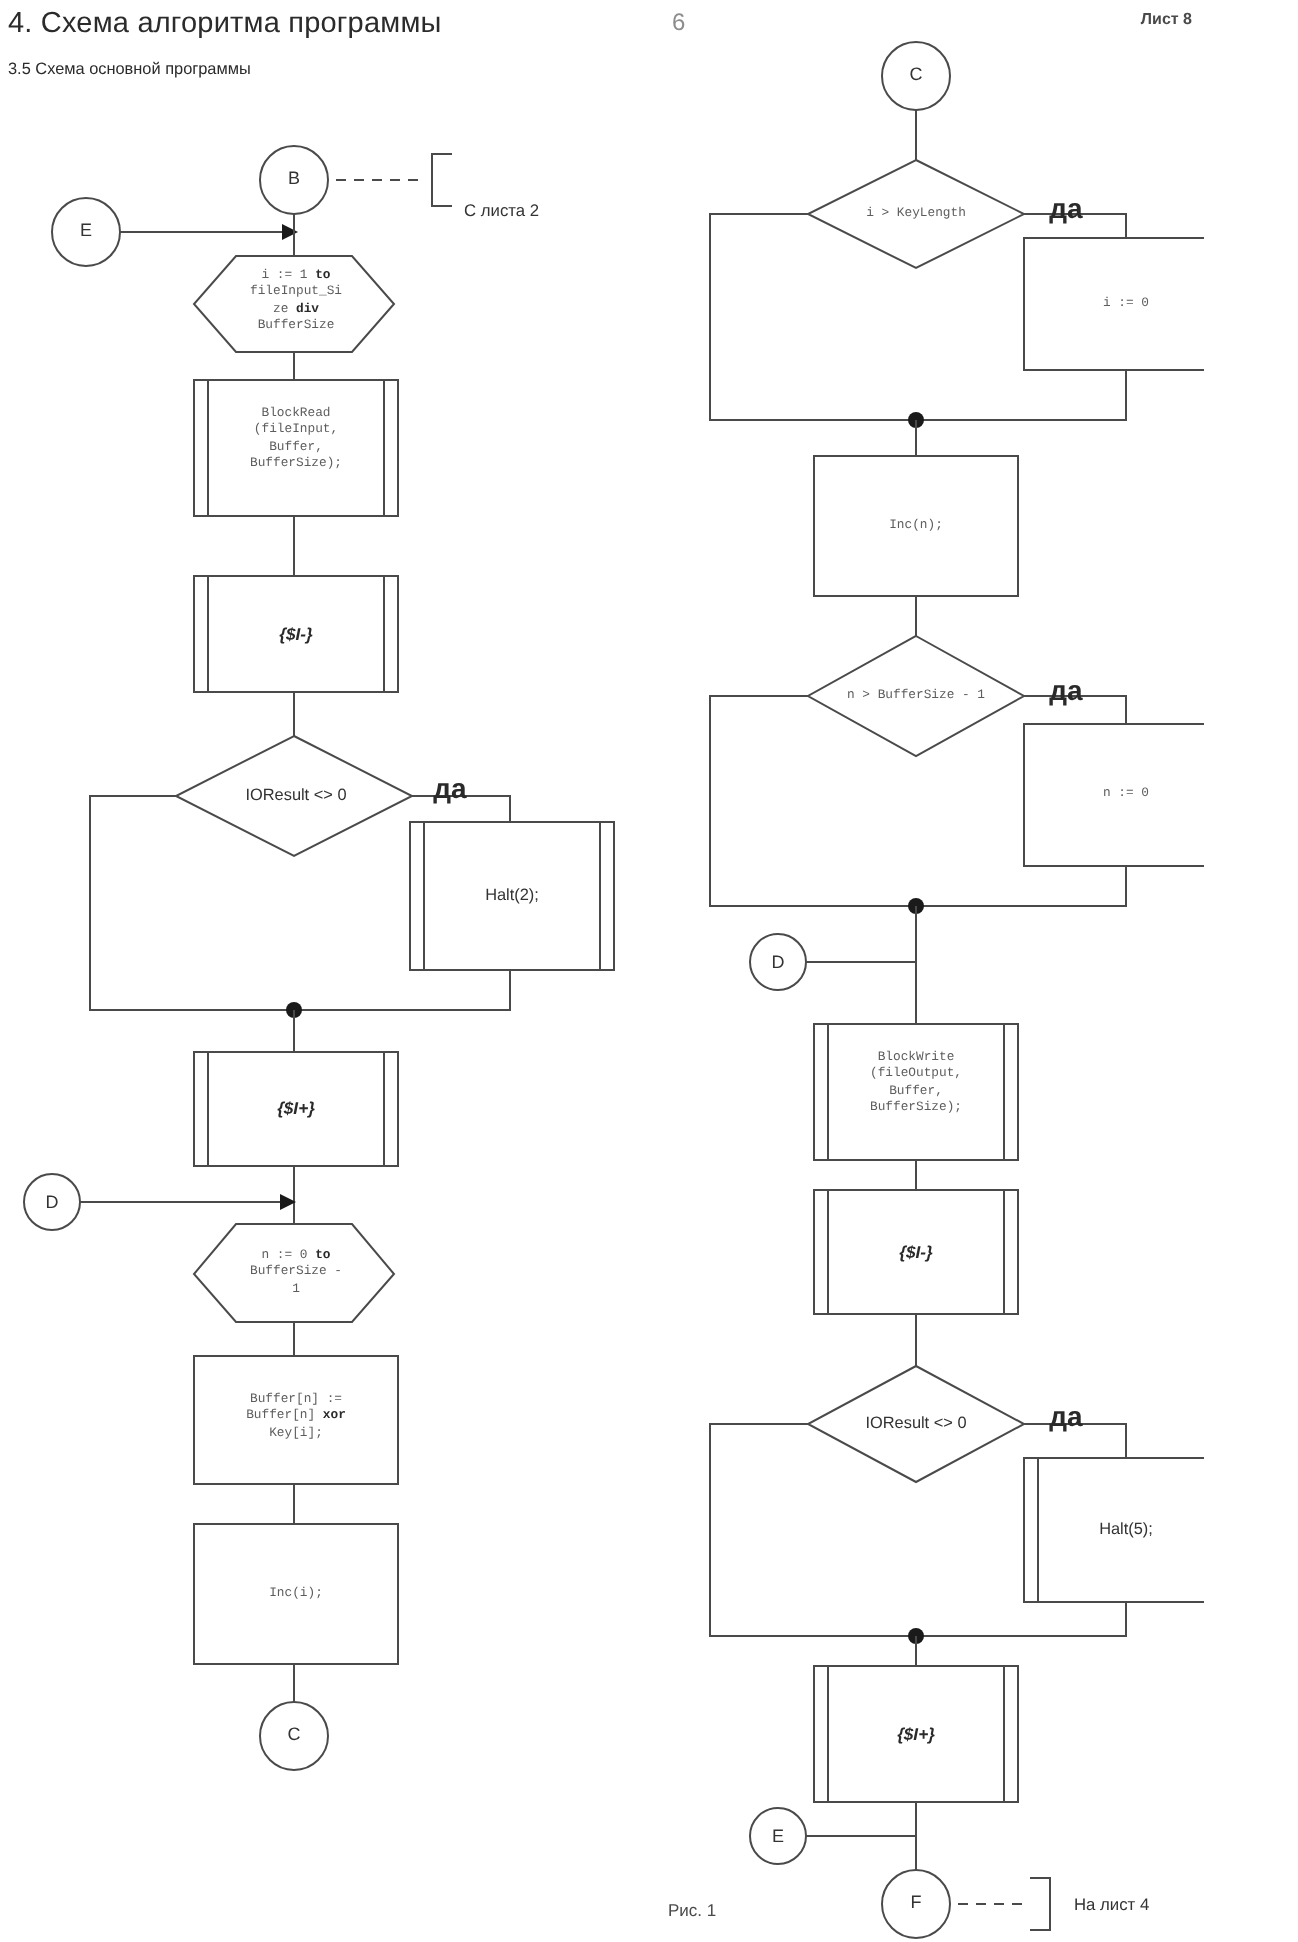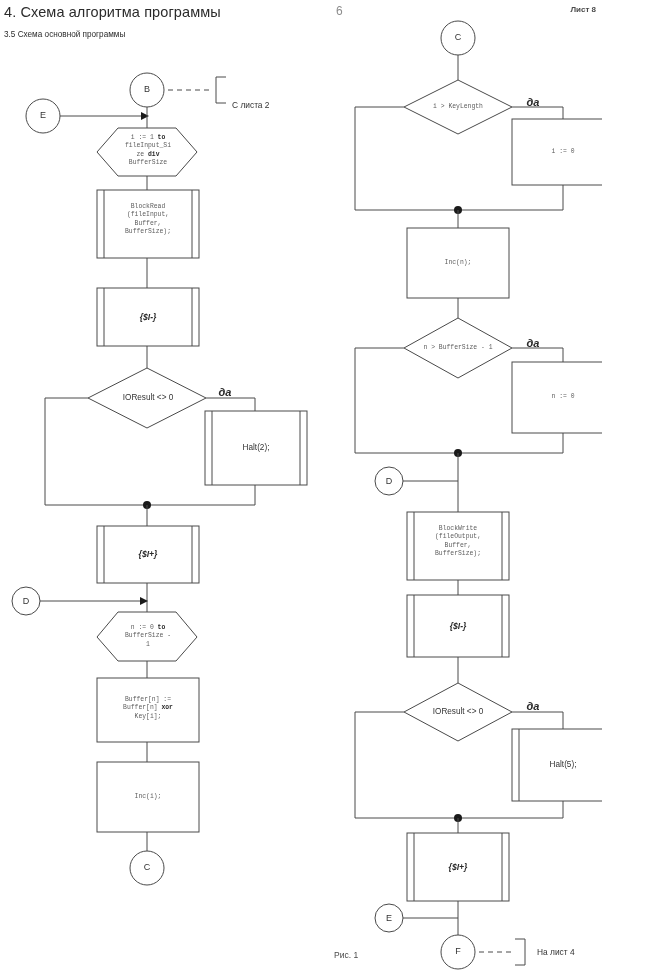--- a/index.html
+++ b/index.html
@@ -98,24 +98,23 @@
     font-size: 8.6px;
     color: #2a2a2a;
   }
   .conn-lbl {
     font-family: "Liberation Sans", sans-serif;
     font-size: 9px;
     color: #333333;
   }
   .yes-lbl {
     font-family: "Liberation Sans", sans-serif;
-    font-size: 11px;
+    font-size: 14px;
     color: #2a2a2a;
     font-weight: bold;
-    font-style: italic;
   }
   .off-lbl {
     font-family: "Liberation Sans", sans-serif;
     font-size: 8.4px;
     color: #333333;
     white-space: nowrap;
   }
 </style>
 </head>
 <body>

